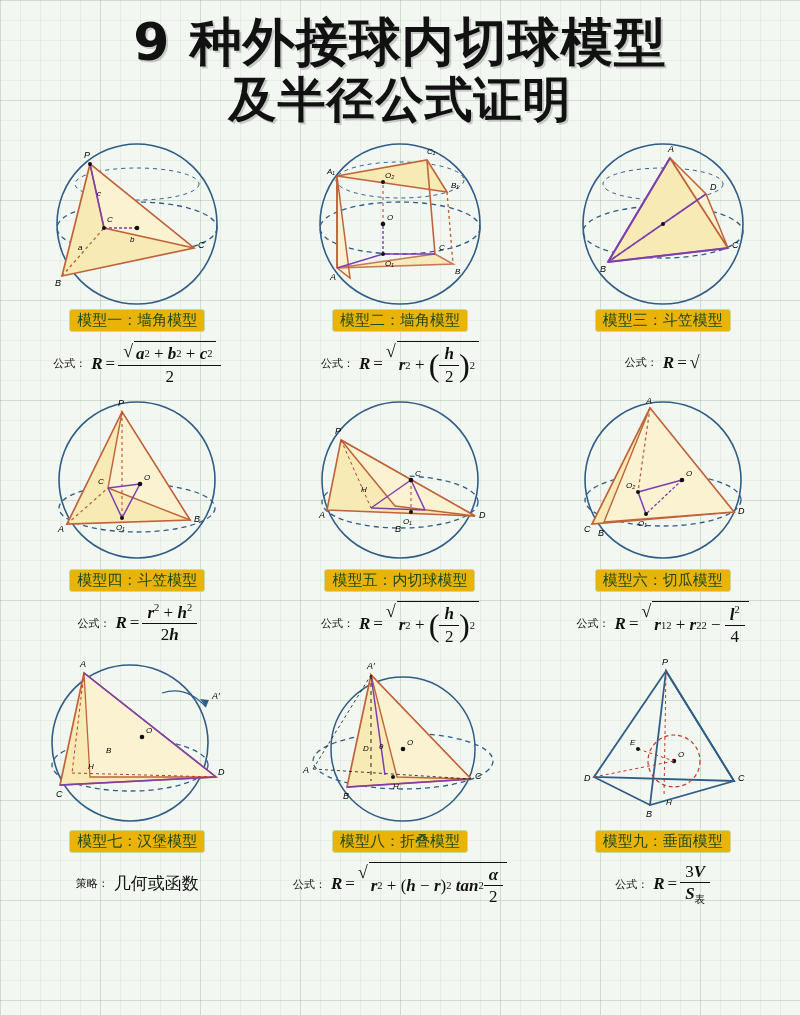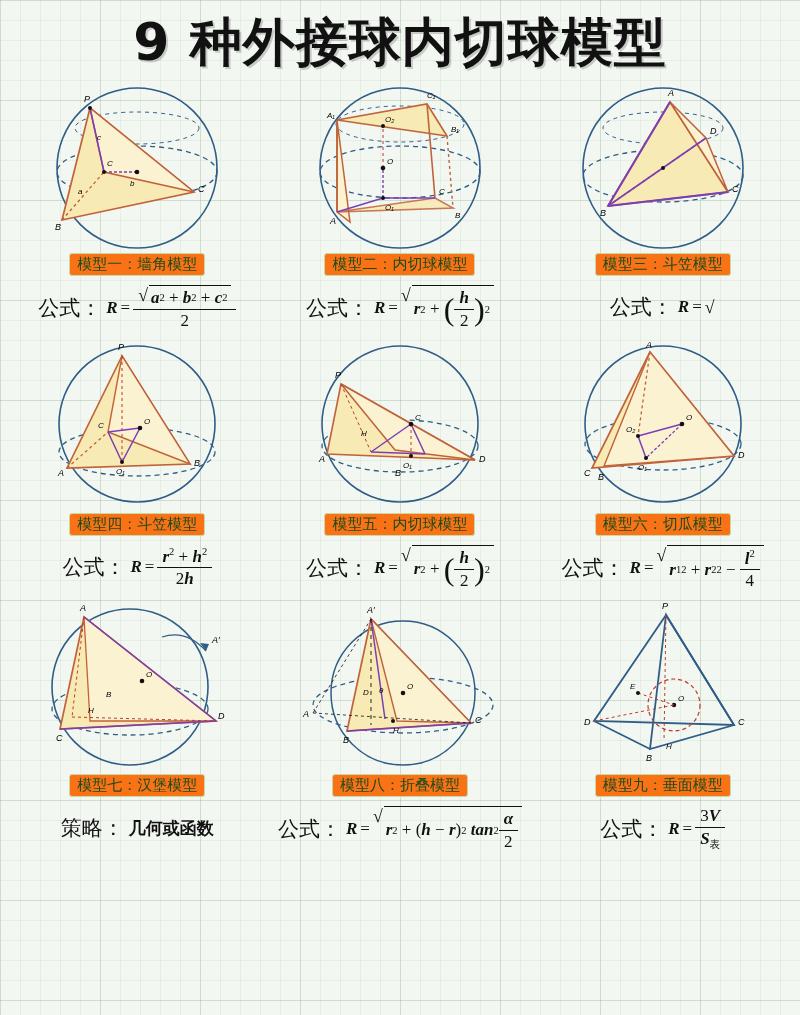--- a/index.html
+++ b/index.html
@@ -46,55 +46,56 @@
     padding:8px 6px 0 6px;
   }
   .cell{
     display:flex;flex-direction:column;align-items:center;
     padding:2px 0 2px 0;
   }
   .fig{width:250px;height:175px;display:block;}
   .label{
     margin-top:-2px;
     font-size:15px;color:#1c4b1c;
-    background:#f97316;
+    background:#eab308;
     border:1px solid #c9d9a0;
     padding:1px 7px;border-radius:3px;
     white-space:nowrap;
     font-family:"DejaVu Sans","Liberation Sans",sans-serif;
     text-align:center;
   }
   .formula-row{
     margin-top:9px;margin-bottom:6px;
     display:flex;align-items:center;justify-content:center;
     gap:5px;min-height:44px;
     color:#111;
   }
-  .f-label{font-size:21px;font-family:Liberation Mono, monospace;}
+  .f-label{font-size:11px;font-family:Liberation Mono, monospace;}
   .f-body{font-family:"Liberation Serif","DejaVu Serif",serif;font-size:17px;display:flex;align-items:center;gap:3px;}
   .ital{font-style:italic;font-weight:bold;}
   .frac{display:inline-flex;flex-direction:column;align-items:center;vertical-align:middle;}
   .frac .num{border-bottom:1.4px solid #111;padding:0 5px 1px 5px;line-height:1.15;}
   .frac .den{padding:1px 5px 0 5px;line-height:1.15;}
   sup,sub{font-size:.62em;}
   .sqrt{display:inline-flex;align-items:stretch;}
   .sqrt .radic{font-size:1.05em;display:flex;align-items:flex-start;padding-right:1px;}
   .sqrt .rad-body{border-top:1.4px solid #111;padding:2px 4px 0 2px;display:flex;align-items:center;}
   .paren-big{font-size:1.9em;font-weight:300;line-height:.75;}
-  .strategy{font-size:17px;font-family:"DejaVu Sans","Liberation Sans",sans-serif;font-weight:bold;}
+  .strategy{font-size:17px;font-family:"DejaVu Sans","Liberation Sans",sans-serif;}
 </style>
 </head>
 <body>
 
 <div class="grid-bg"></div>
 
 <div class="page">
 
   <div class="title-block">
     <div class="title-line l1">9 种外接球内切球模型</div>
+    <div class="title-line l2">及半径公式证明</div>
   </div>
 
   <div class="models">
 
     <div class="cell">
       <svg class="fig" viewBox="0 0 250 175">
         <ellipse cx="125" cy="88" rx="80" ry="80" fill="none" stroke="#2f5d86" stroke-width="1.6"></ellipse>
         <ellipse cx="125" cy="92" rx="80" ry="26" fill="none" stroke="#2f5d86" stroke-width="1.3" stroke-dasharray="5 4"></ellipse>
         <ellipse cx="125" cy="48" rx="62" ry="16" fill="none" stroke="#2f5d86" stroke-width="1" stroke-dasharray="4 4"></ellipse>
         <polygon points="78,28 50,140 182,112" fill="#f8eab4" stroke="#c0633a" stroke-width="1.7"></polygon>
@@ -150,21 +151,21 @@
         <text x="52" y="38" font-size="8" font-style="italic">A₁</text>
         <text x="152" y="18" font-size="8" font-style="italic">C₁</text>
         <text x="176" y="52" font-size="8" font-style="italic">B₁</text>
         <text x="110" y="42" font-size="8" font-style="italic">O₂</text>
         <text x="112" y="84" font-size="8" font-style="italic">O</text>
         <text x="110" y="130" font-size="8" font-style="italic">O₁</text>
         <text x="55" y="144" font-size="9" font-style="italic">A</text>
         <text x="164" y="114" font-size="8" font-style="italic">C</text>
         <text x="180" y="138" font-size="8" font-style="italic">B</text>
       </svg>
-      <div class="label">模型二：内切球模型</div>
+      <div class="label">模型二：墙角模型</div>
       <div class="formula-row">
         <span class="f-label">公式：</span>
         <span class="f-body">
           <span class="ital">R</span> =
           <span class="sqrt">
               <span class="radic">√</span>
               <span class="rad-body">
             <span class="ital">r</span><sup>2</sup>&nbsp;+&nbsp;
             <span class="paren-big">(</span>
             <span class="frac">

